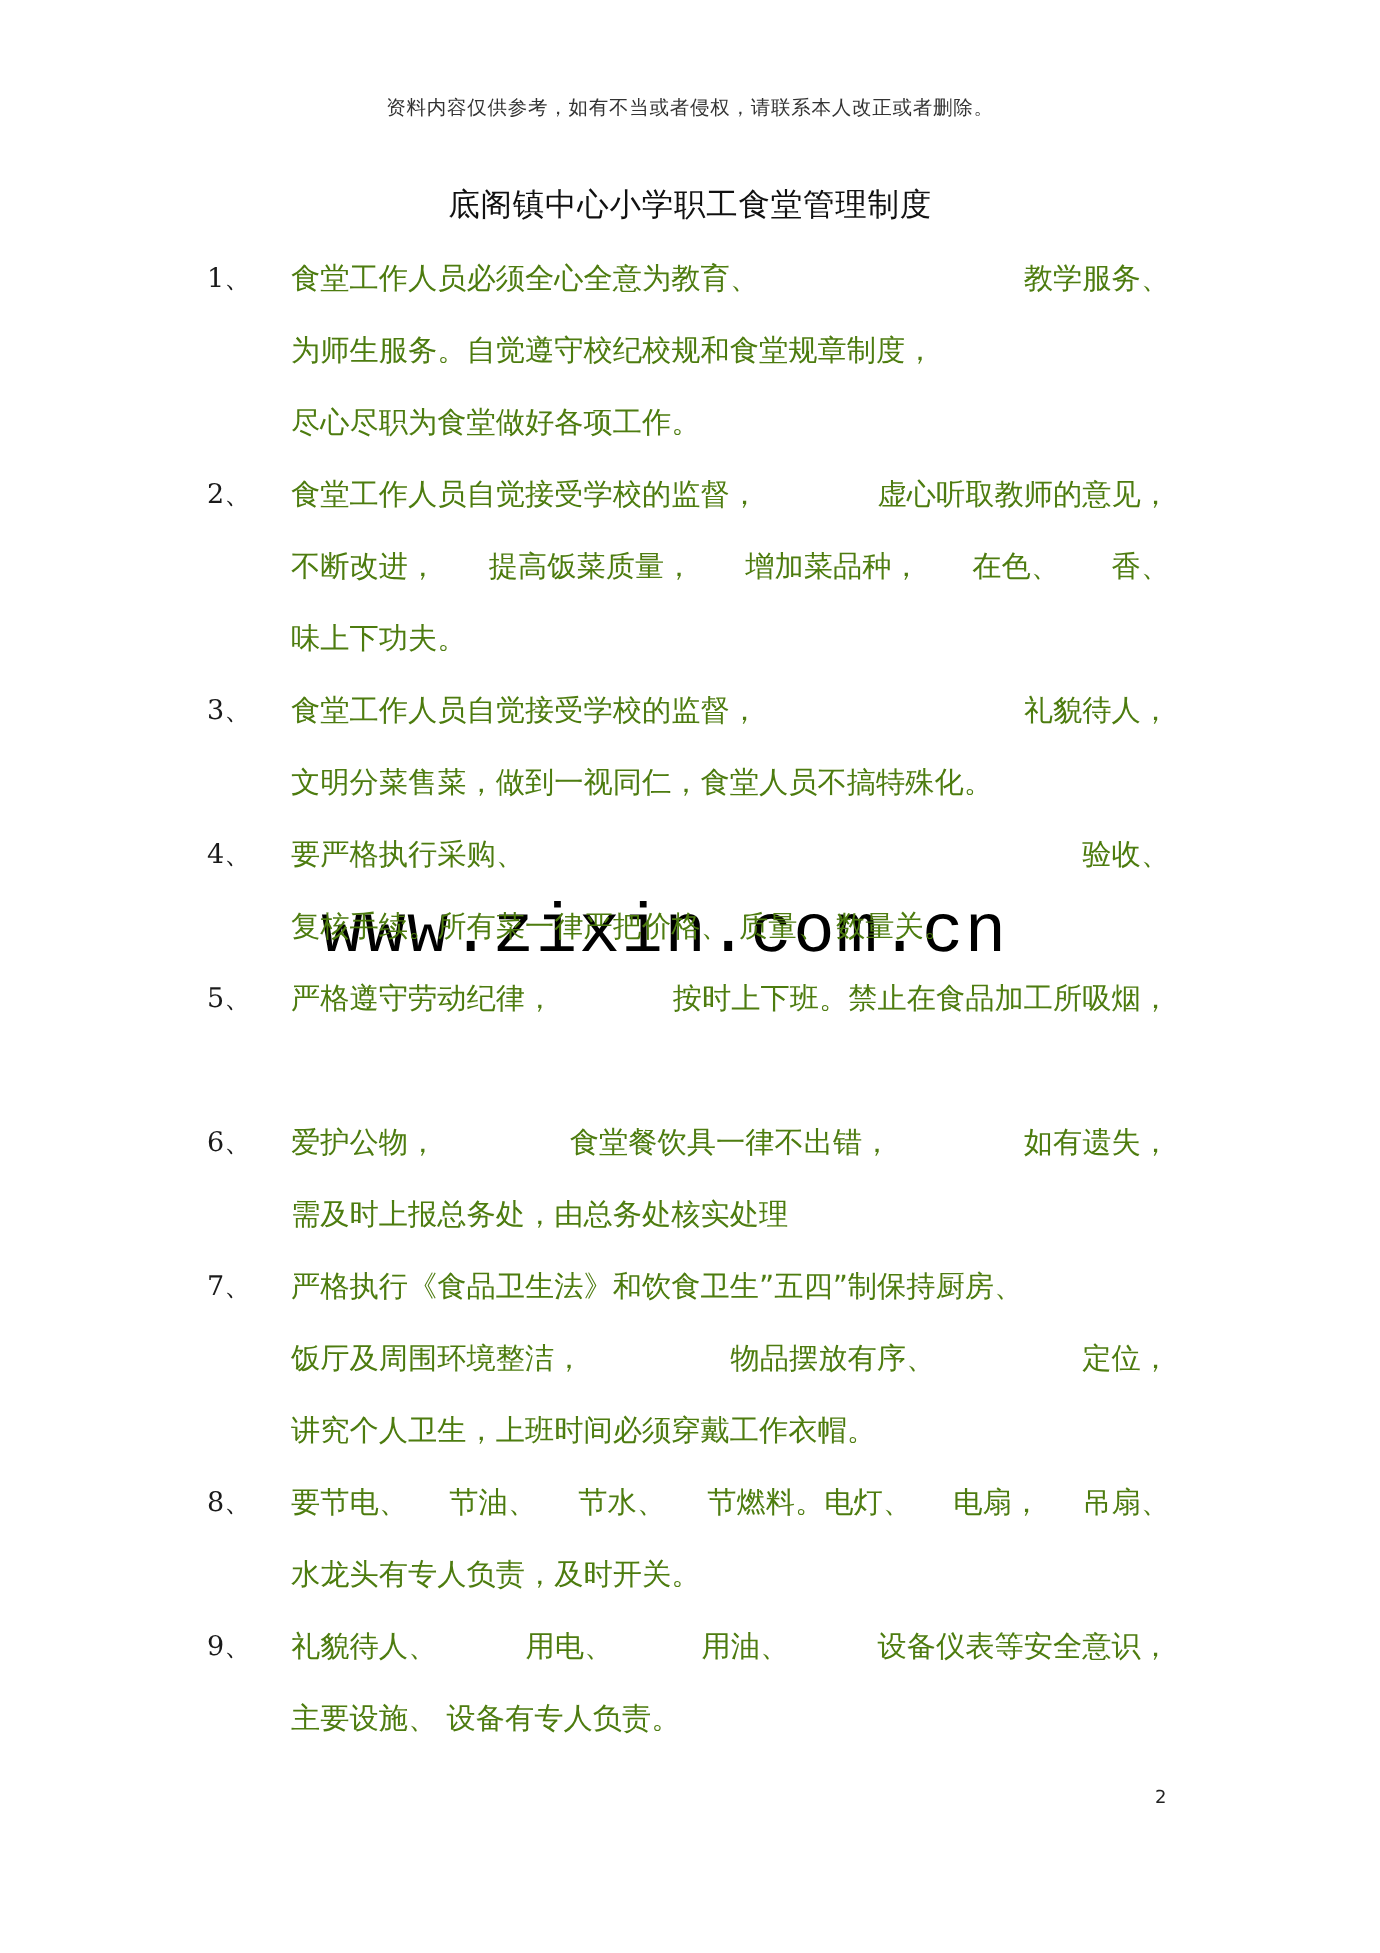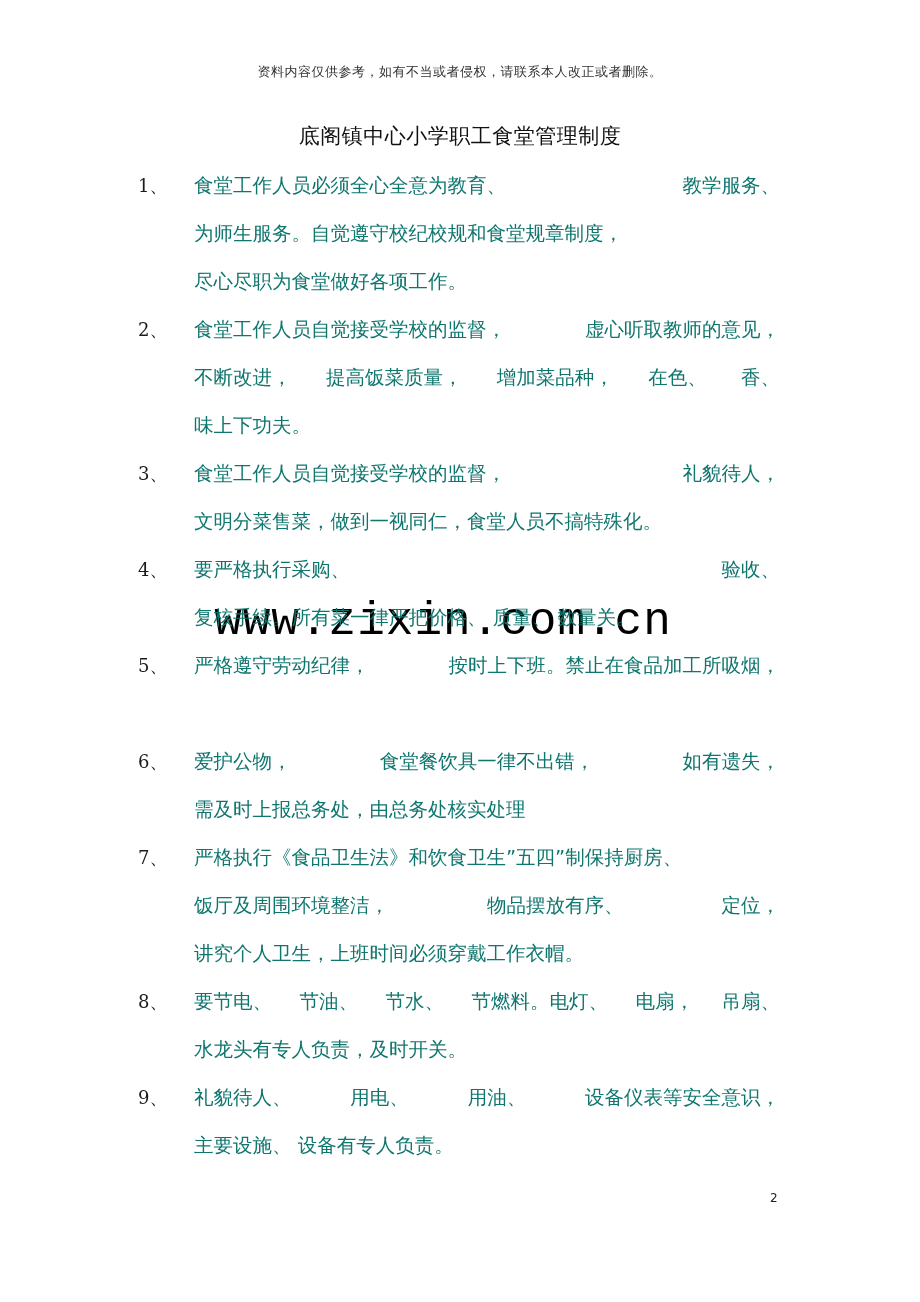--- a/index.html
+++ b/index.html
@@ -44,21 +44,21 @@
       letter-spacing: 0.5px;
     }
     .line {
       position: absolute;
       left: 194px;
       width: 586px;
       height: 30px;
       font-size: 19.5px;
       line-height: 30px;
       white-space: nowrap;
-      color: #0f766e;
+      color: #4d7c0f;
       align-items: flex-end;
     }
     .line.justified {
       display: flex;
       justify-content: space-between;
     }
     .num {
       position: absolute;
       left: 138px;
       width: 50px;

